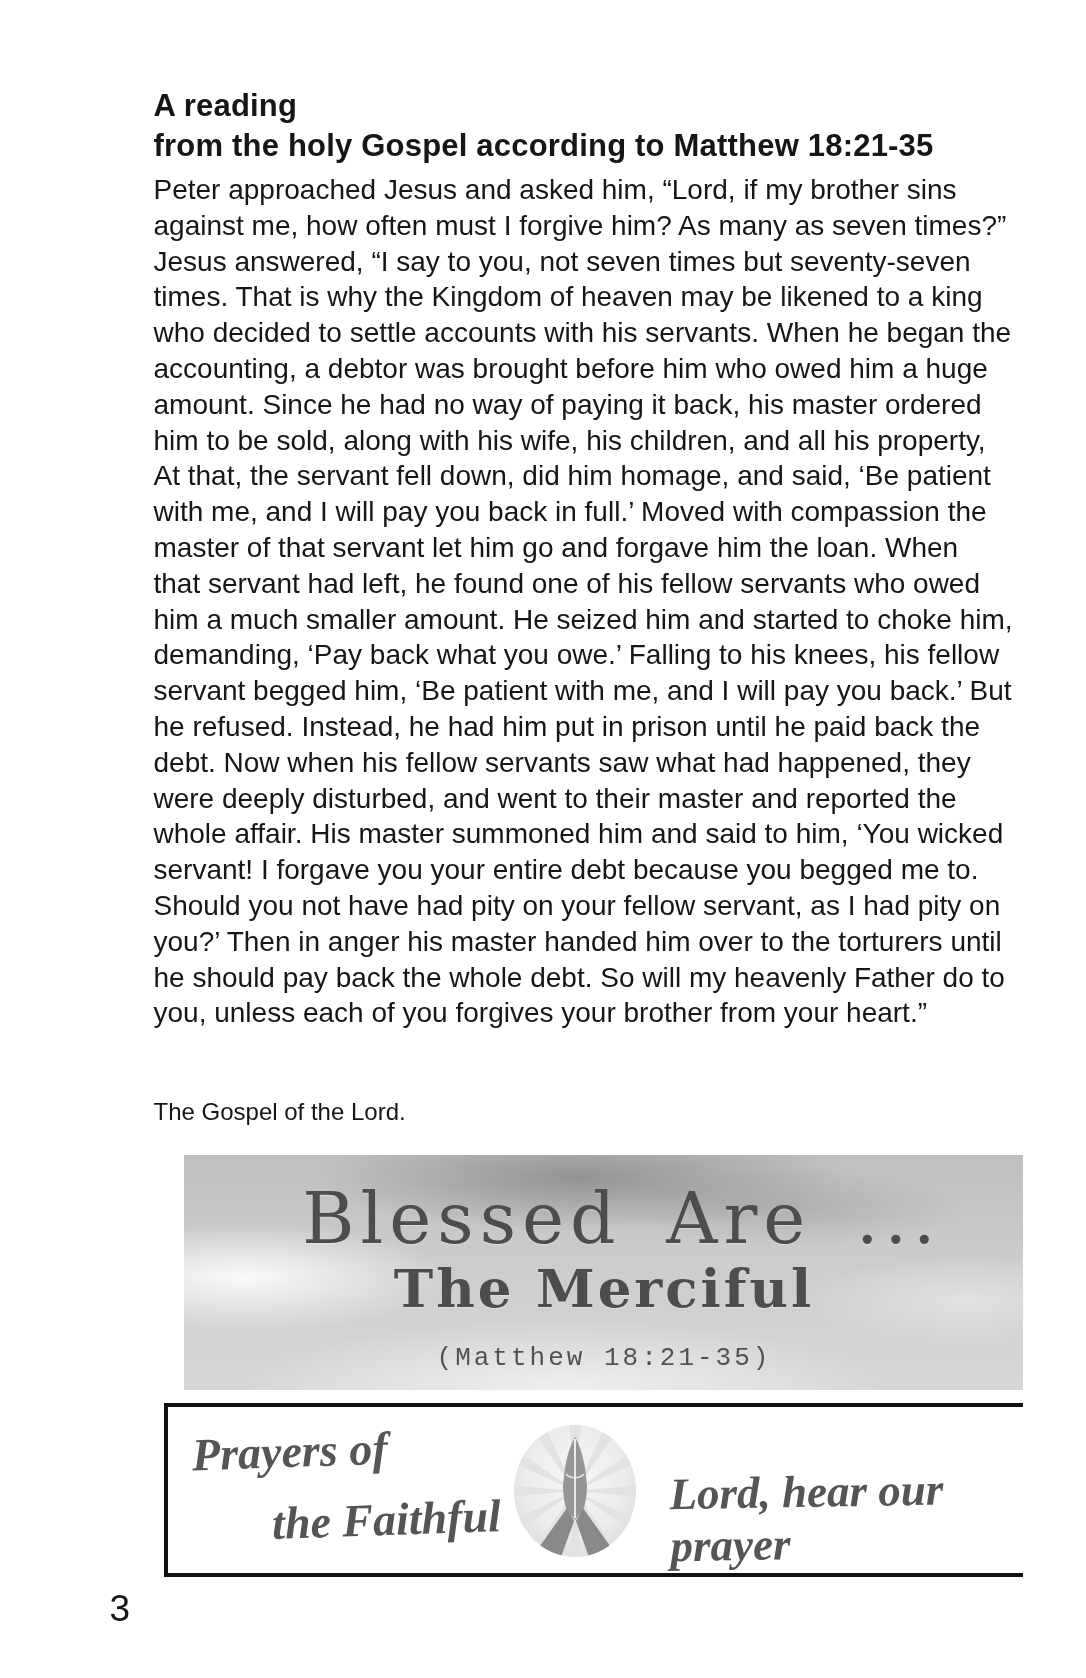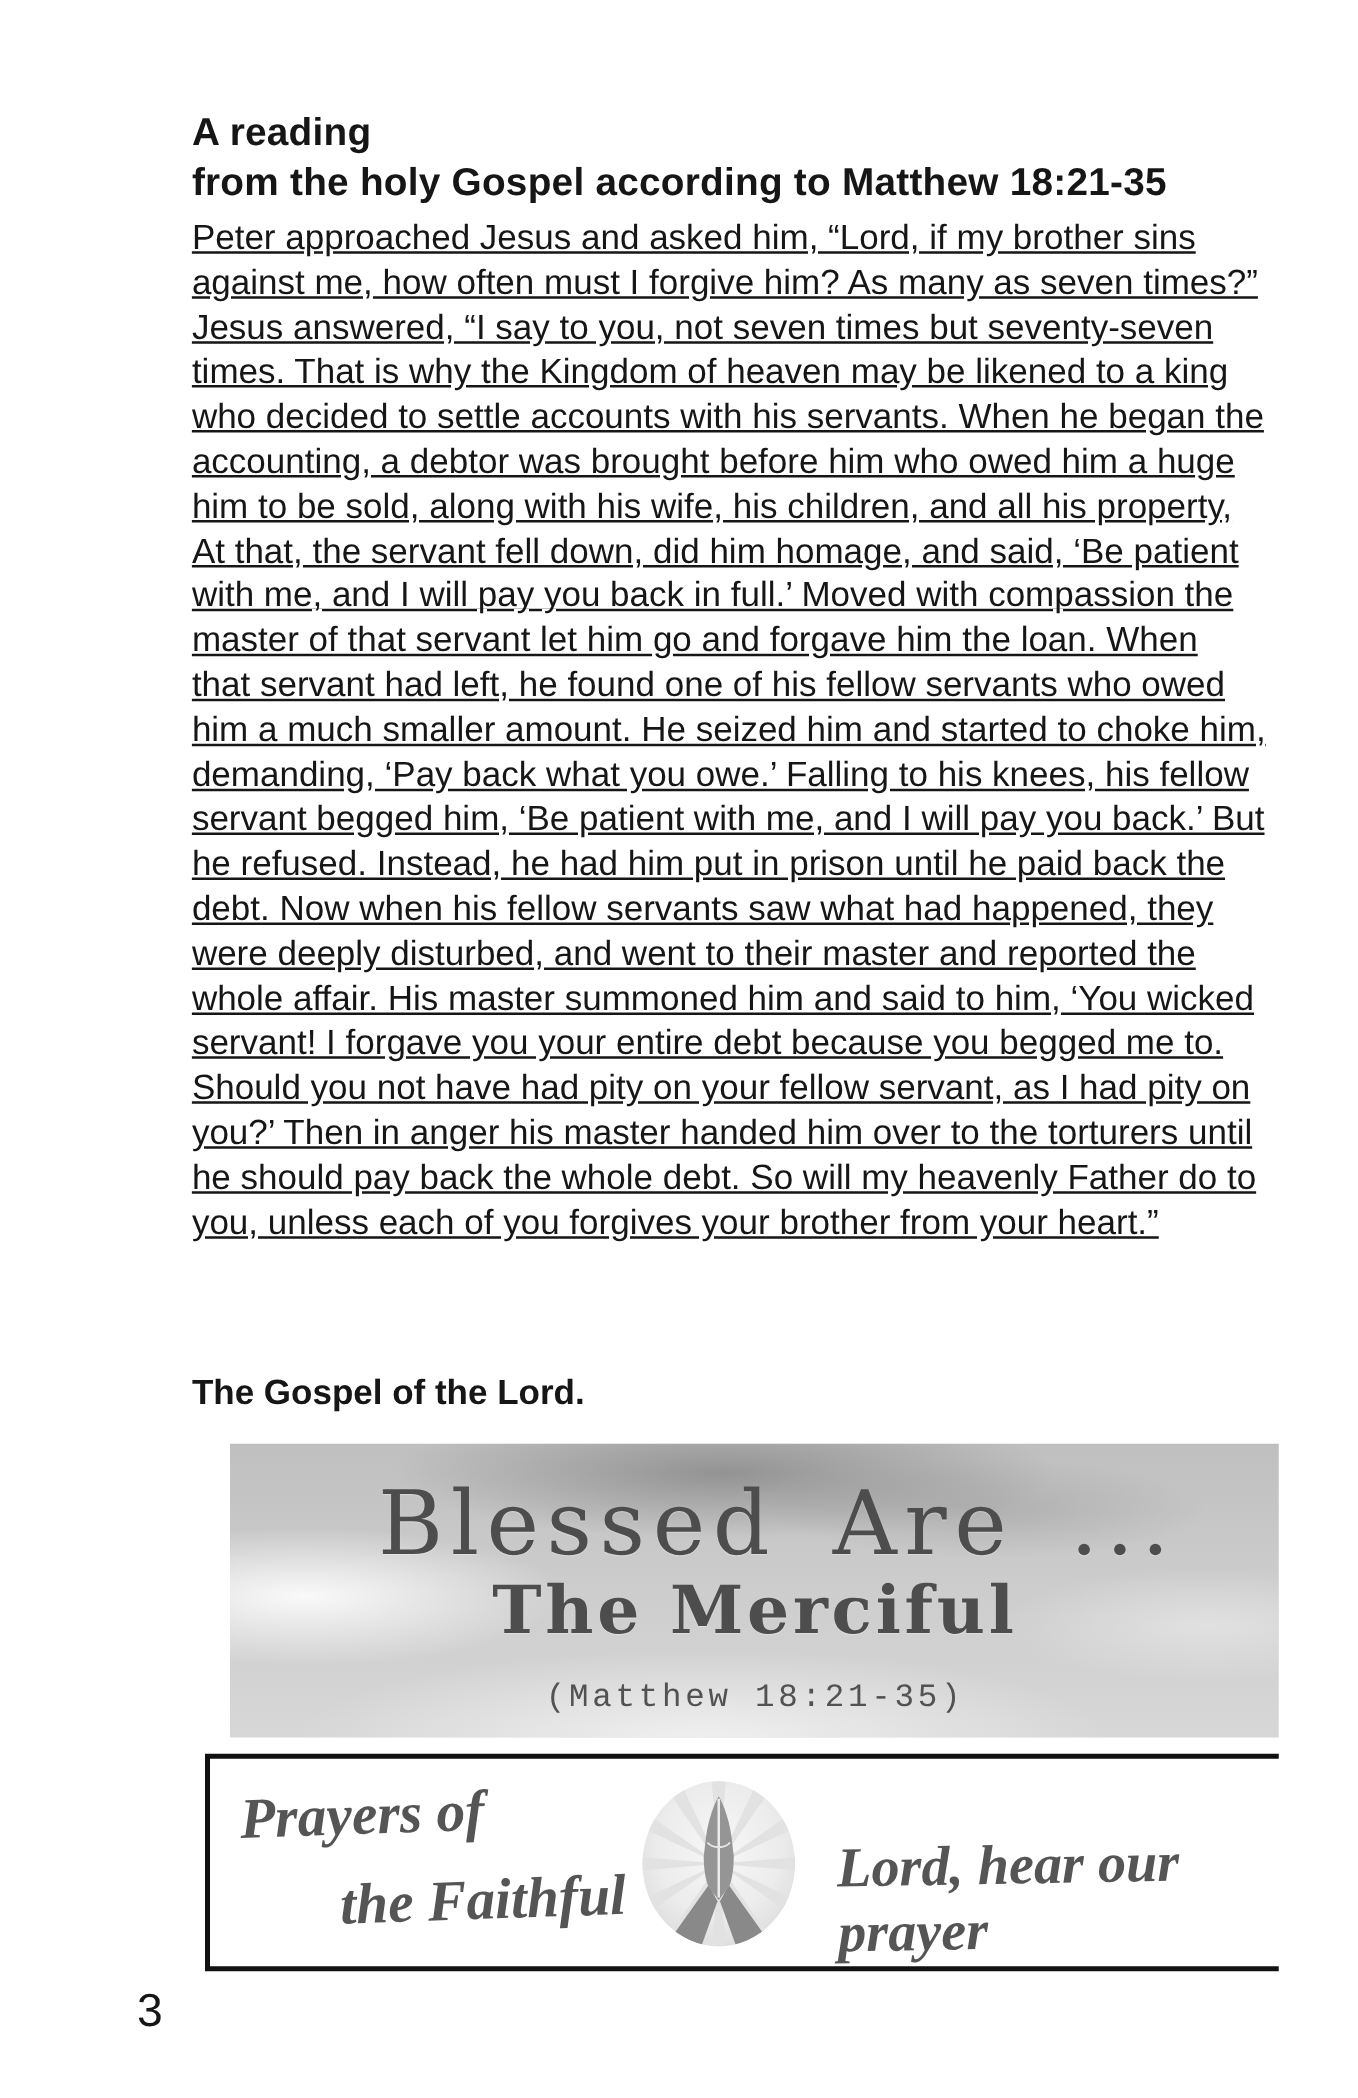--- a/index.html
+++ b/index.html
@@ -27,28 +27,27 @@
 
   
   .gospel {
     position: absolute;
     left: 90px;
     top: 172px;
     font-size: 28px;
     line-height: 35.8px;
     white-space: nowrap;
   }
-  .gospel .text-line { height: 35.8px; text-decoration: underline; }
+  .gospel .text-line { height: 35.8px; }
 
   .closing {
     position: absolute;
     left: 90px;
     top: 1098px;
-    font-size: 28px;
-    font-weight: bold;
+    font-size: 24px;
   }
 
   
   .banner {
     position: absolute;
     left: 120px;
     top: 1155px;
     width: 841px;
     height: 235px;
     overflow: hidden;
@@ -150,20 +149,21 @@
     <div>from the holy Gospel according to Matthew 18:21-35</div>
   </div>
 
   <div class="gospel">
       <div class="text-line">Peter approached Jesus and asked him, “Lord, if my brother sins</div>
       <div class="text-line">against me, how often must I forgive him? As many as seven times?”</div>
       <div class="text-line">Jesus answered, “I say to you, not seven times but seventy-seven</div>
       <div class="text-line">times. That is why the Kingdom of heaven may be likened to a king</div>
       <div class="text-line">who decided to settle accounts with his servants. When he began the</div>
       <div class="text-line">accounting, a debtor was brought before him who owed him a huge</div>
+      <div class="text-line">amount. Since he had no way of paying it back, his master ordered</div>
       <div class="text-line">him to be sold, along with his wife, his children, and all his property,</div>
       <div class="text-line">At that, the servant fell down, did him homage, and said, ‘Be patient</div>
       <div class="text-line">with me, and I will pay you back in full.’ Moved with compassion the</div>
       <div class="text-line">master of that servant let him go and forgave him the loan. When</div>
       <div class="text-line">that servant had left, he found one of his fellow servants who owed</div>
       <div class="text-line">him a much smaller amount. He seized him and started to choke him,</div>
       <div class="text-line">demanding, ‘Pay back what you owe.’ Falling to his knees, his fellow</div>
       <div class="text-line">servant begged him, ‘Be patient with me, and I will pay you back.’ But</div>
       <div class="text-line">he refused. Instead, he had him put in prison until he paid back the</div>
       <div class="text-line">debt. Now when his fellow servants saw what had happened, they</div>

